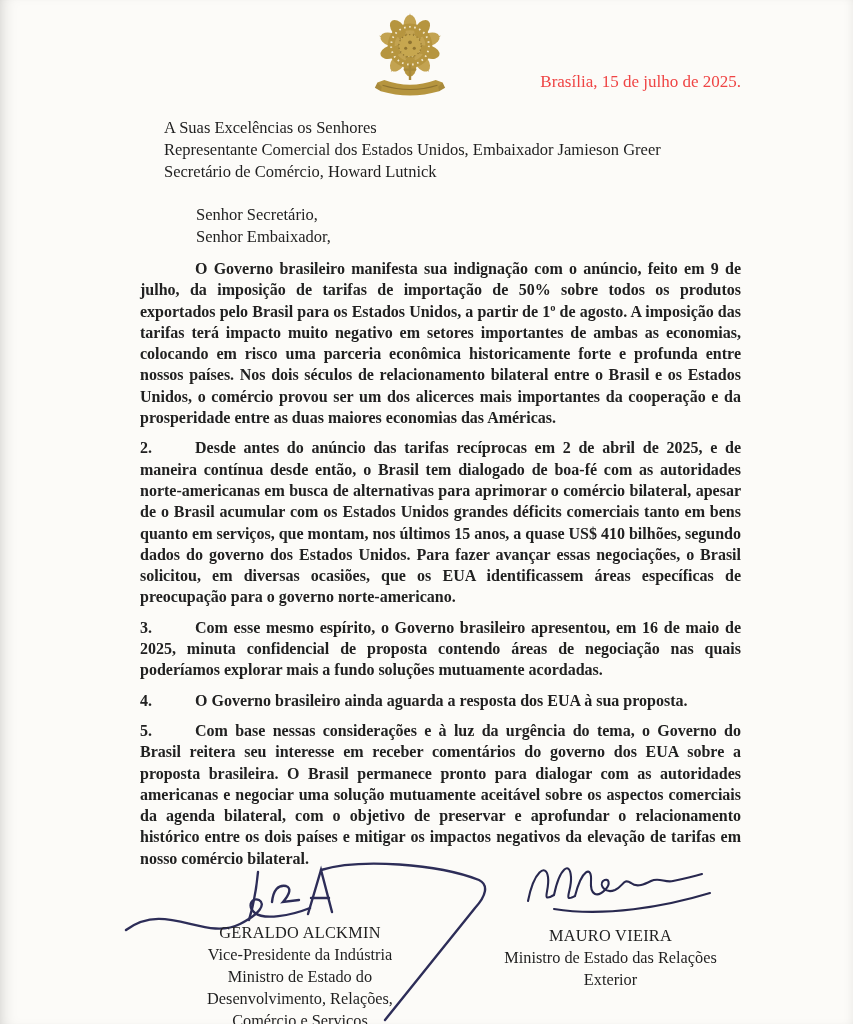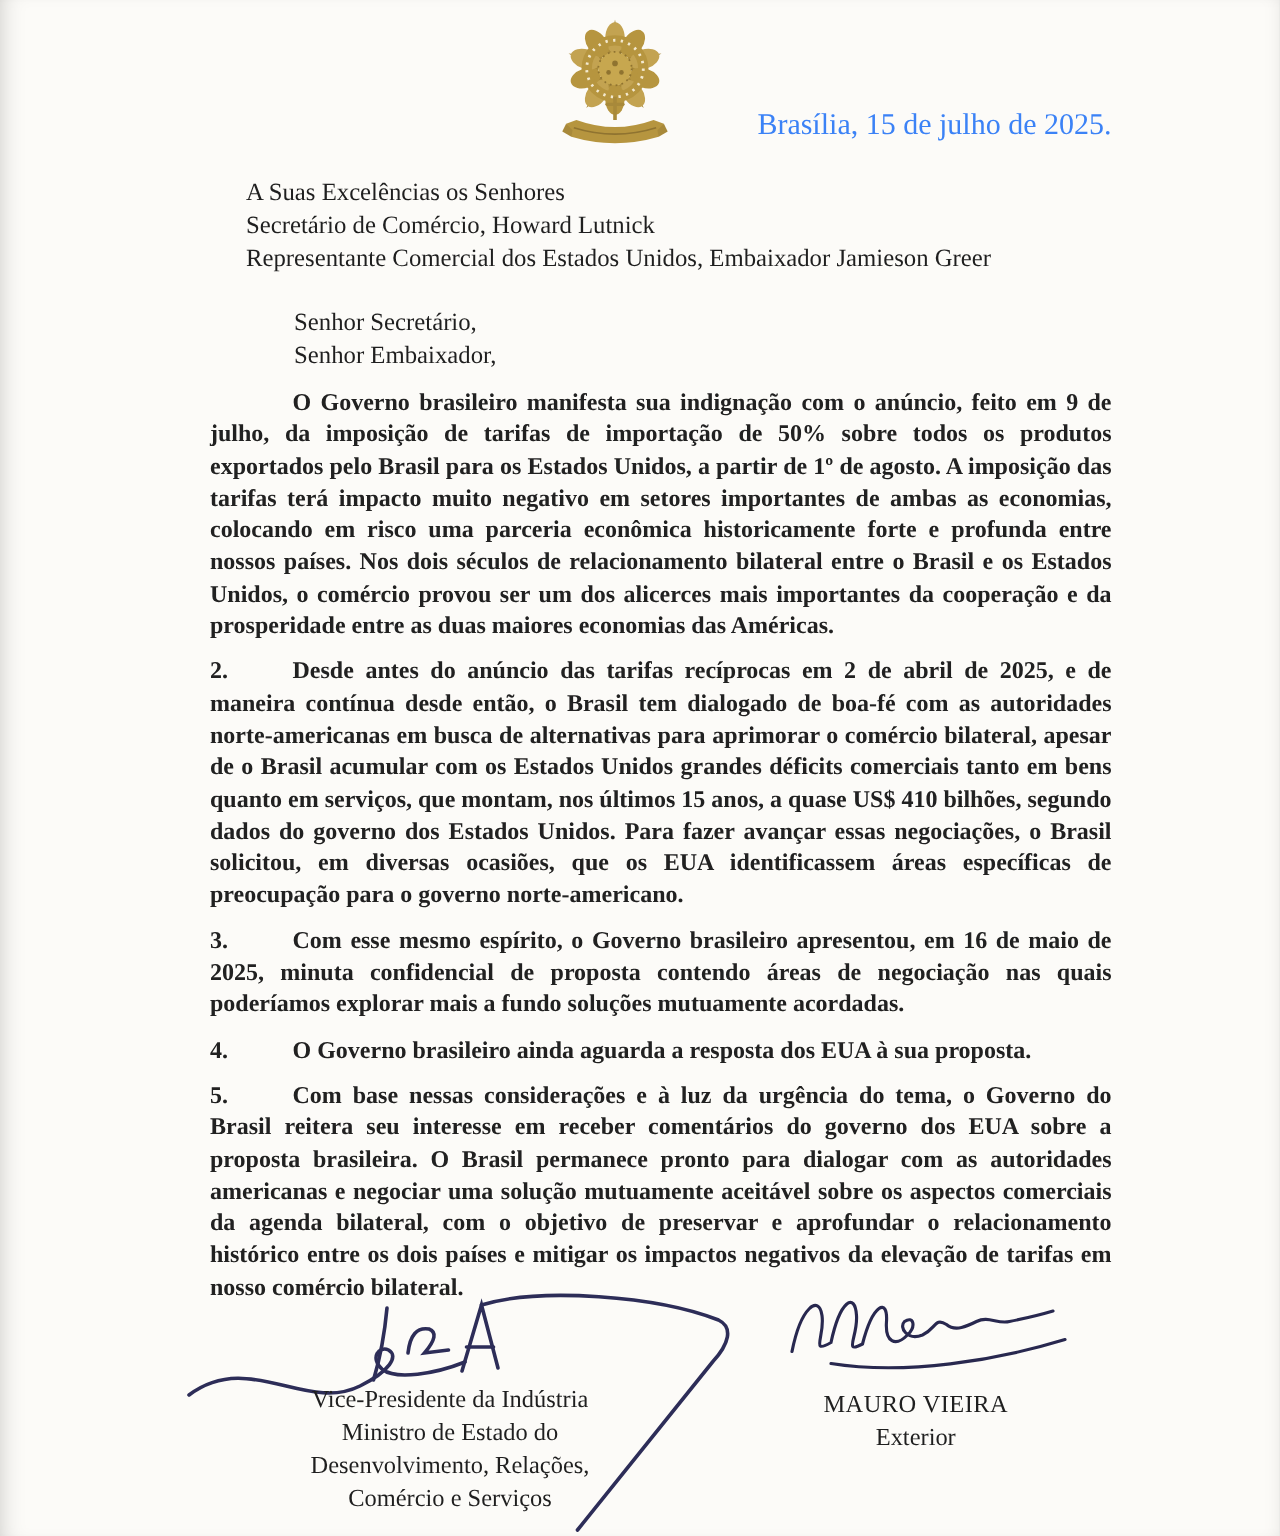--- a/index.html
+++ b/index.html
@@ -9,21 +9,21 @@
     margin:0 auto;
     background:#fcfbf8;
     box-shadow:inset 12px 0 18px -14px rgba(0,0,0,.25), inset -8px 0 14px -12px rgba(0,0,0,.15);
     font-family:"Liberation Serif","DejaVu Serif",serif;
     color:#1f1f1f;
     overflow:hidden;
   }
   .emblem{position:absolute;left:366px;top:8px;width:88px;height:96px;}
   .dateline{
     position:absolute;top:72px;right:112px;
-    font-size:20px;color:#3b82f6;
+    font-size:17px;color:#ef4444;
   }
   .address{position:absolute;left:140px;top:117px;font-size:16.5px;line-height:22px;margin-left:24px;}
   .salutation{position:absolute;left:196px;top:204px;font-size:16.5px;line-height:22px;}
   .body{
     position:absolute;left:140px;top:258px;width:601px;
     font-size:16px;line-height:21.3px;text-align:justify;color:#212121;font-weight:bold;
   }
   .body p{margin:0 0 9px 0;}
   .pnum{display:inline-block;width:55px;}
   .sig-left-text{
@@ -86,22 +86,22 @@
         <path d="M 12,87 L 17,92 L 16,97 L 9,93 Z" fill="#a8893a"></path>
         <path d="M 88,87 L 83,92 L 84,97 L 91,93 Z" fill="#a8893a"></path>
       </g>
     </svg>
   </div>
 
   <div class="dateline">Brasília, 15 de julho de 2025.</div>
 
   <div class="address">
     <div>A Suas Excelências os Senhores</div>
+    <div>Representante Comercial dos Estados Unidos, Embaixador Jamieson Greer</div>
     <div>Secretário de Comércio, Howard Lutnick</div>
-    <div>Representante Comercial dos Estados Unidos, Embaixador Jamieson Greer</div>
   </div>
 
   <div class="salutation">
     <div>Senhor Secretário,</div>
     <div>Senhor Embaixador,</div>
   </div>
 
   <div class="body">
     <p><span class="pnum"></span><span>O Governo brasileiro manifesta sua indignação com o anúncio, feito em 9 de julho, da imposição de tarifas de importação de 50% sobre todos os produtos exportados pelo Brasil para os Estados Unidos, a partir de 1º de agosto. A imposição das tarifas terá impacto muito negativo em setores importantes de ambas as economias, colocando em risco uma parceria econômica historicamente forte e profunda entre nossos países. Nos dois séculos de relacionamento bilateral entre o Brasil e os Estados Unidos, o comércio provou ser um dos alicerces mais importantes da cooperação e da prosperidade entre as duas maiores economias das Américas.</span></p>
     <p><span class="pnum">2.</span><span>Desde antes do anúncio das tarifas recíprocas em 2 de abril de 2025, e de maneira contínua desde então, o Brasil tem dialogado de boa-fé com as autoridades norte-americanas em busca de alternativas para aprimorar o comércio bilateral, apesar de o Brasil acumular com os Estados Unidos grandes déficits comerciais tanto em bens quanto em serviços, que montam, nos últimos 15 anos, a quase US$ 410 bilhões, segundo dados do governo dos Estados Unidos. Para fazer avançar essas negociações, o Brasil solicitou, em diversas ocasiões, que os EUA identificassem áreas específicas de preocupação para o governo norte-americano.</span></p>
@@ -122,24 +122,26 @@
   </svg>
 
   <svg class="sig-ink right" viewBox="0 0 235 68" aria-hidden="true">
     <g fill="none" stroke="#28284f" stroke-width="2.1" stroke-linecap="round">
       <path d="M 16,48 C 22,18 34,10 36,24 C 38,38 28,50 42,42 C 48,14 58,8 59,24 C 60,38 50,50 63,43 C 70,16 80,12 79,28 C 78,42 85,45 93,37 C 99,31 97,24 91,28 C 87,32 93,41 103,37 C 112,33 111,25 119,30 C 125,35 133,31 139,28 C 147,24 153,30 161,28 C 171,26 180,24 190,21"></path>
       <path d="M 42,56 C 92,64 152,54 198,40"></path>
     </g>
   </svg>
 
   <div class="sig-left-text">
+    <div class="sig-name">GERALDO ALCKMIN</div>
     <div>Vice-Presidente da Indústria</div>
     <div>Ministro de Estado do</div>
     <div>Desenvolvimento, Relações,</div>
     <div>Comércio e Serviços</div>
   </div>
 
   <div class="sig-right-text">
     <div class="sig-name">MAURO VIEIRA</div>
+    <div>Ministro de Estado das Relações</div>
     <div>Exterior</div>
   </div>
 
 </div>
 
 </body></html>

